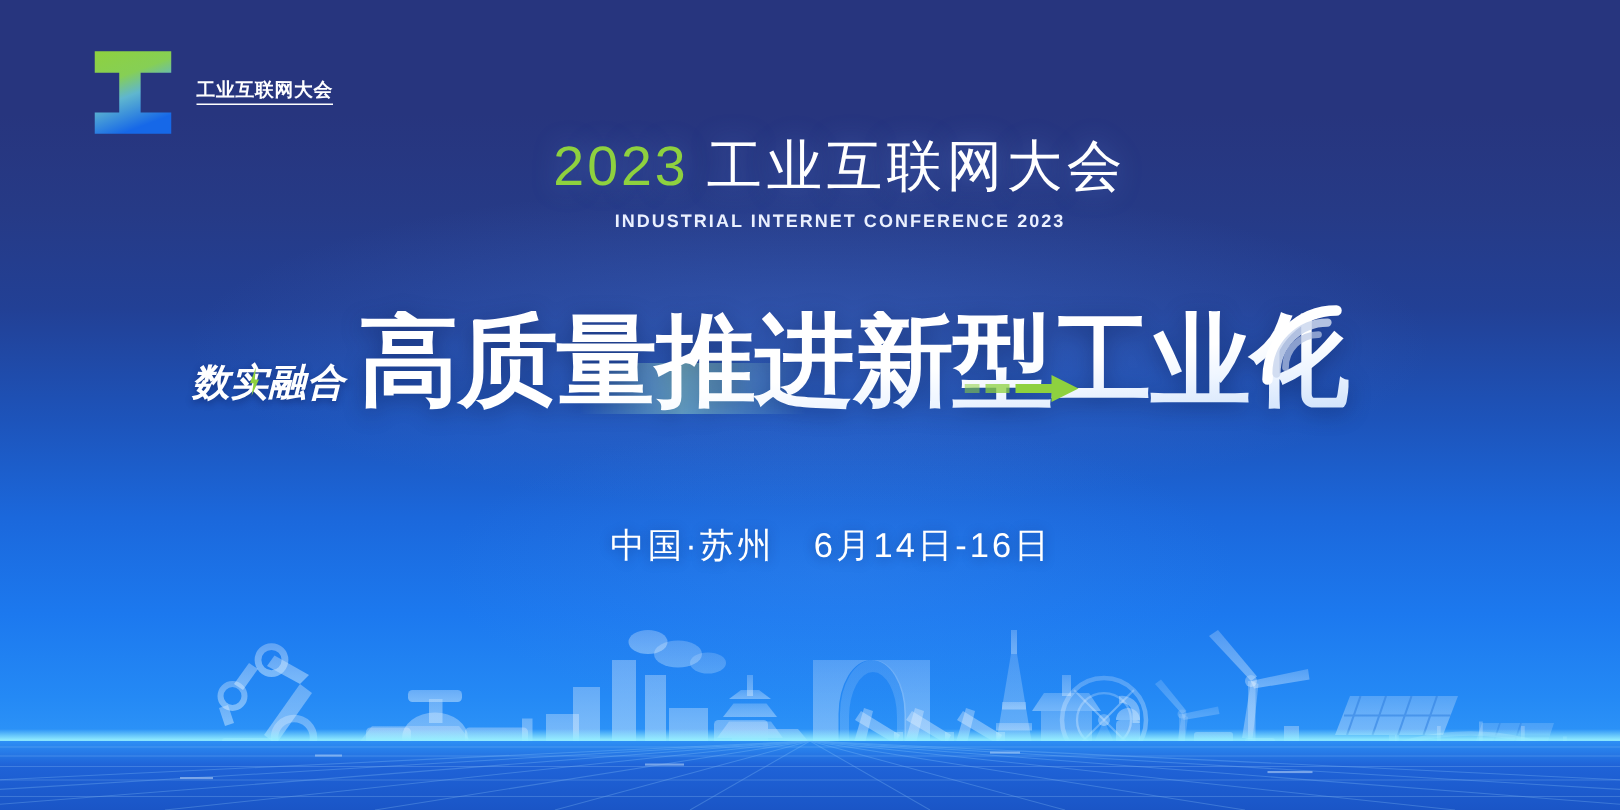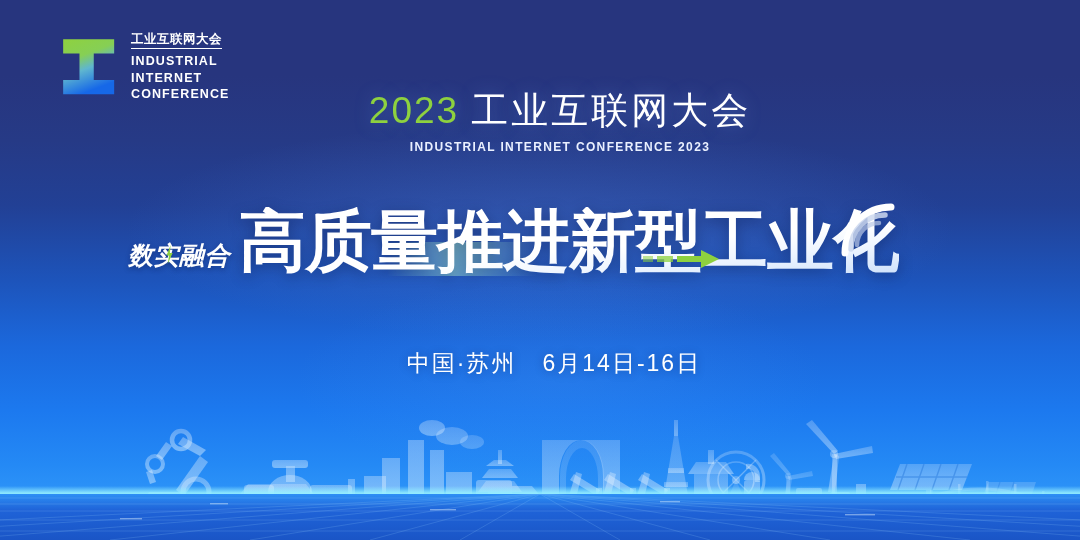--- a/index.html
+++ b/index.html
@@ -227,25 +227,20 @@
           <stop offset="0%" stop-color="#8ed13f"></stop>
           <stop offset="38%" stop-color="#86cf55"></stop>
           <stop offset="62%" stop-color="#5fb6cf"></stop>
           <stop offset="100%" stop-color="#1668e8"></stop>
         </linearGradient>
       </defs>
       <path d="M8 8 H58 V22 H38 V48 H58 V62 H8 V48 H24 V22 H8 Z" transform="translate(-2,-4) scale(1.02)" fill="url(#lgGrad)"></path>
     </svg>
     <div class="logo-text">
       <div class="logo-cn">工业互联网大会</div>
-      <div class="logo-en">
-        <div>INDUSTRIAL</div>
-        <div>INTERNET</div>
-        <div>CONFERENCE</div>
-      </div>
     </div>
   </div>
 
   <div class="title-block">
     <div class="title-row">
       <span class="title-year">2023</span><span class="title-cn">工业互联网大会</span>
     </div>
     <div class="title-en">INDUSTRIAL INTERNET CONFERENCE 2023</div>
   </div>
 

